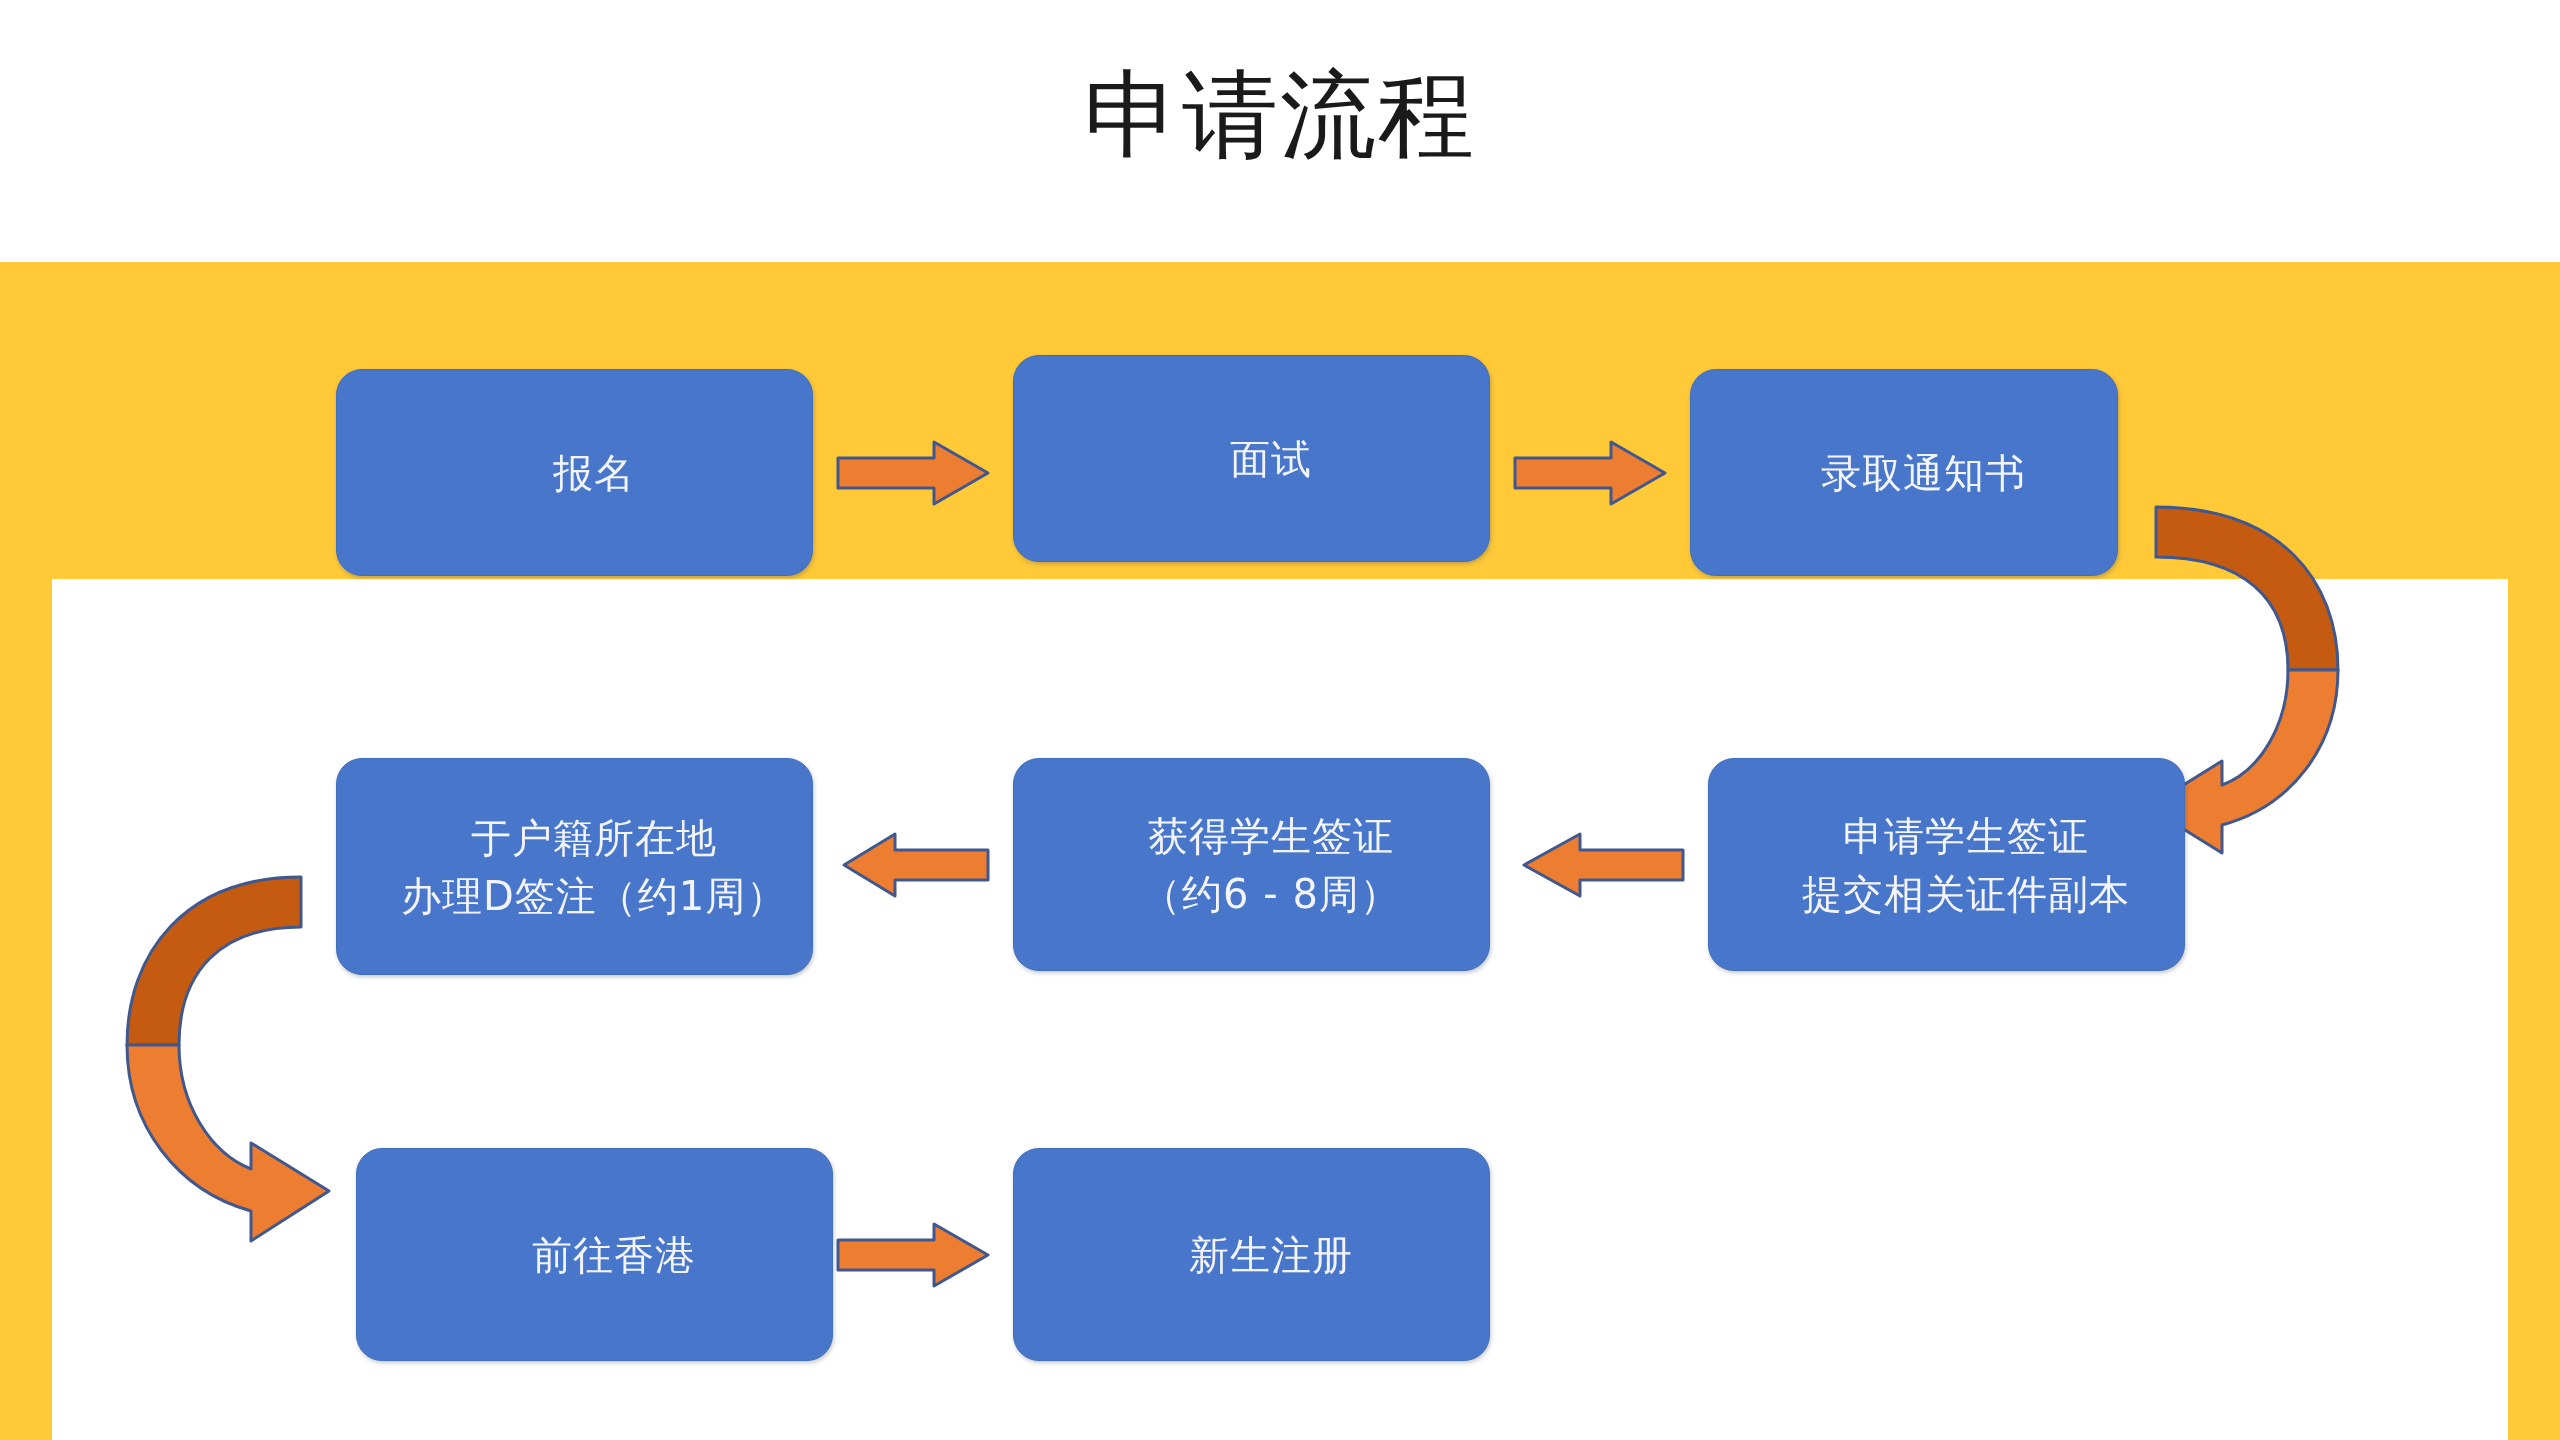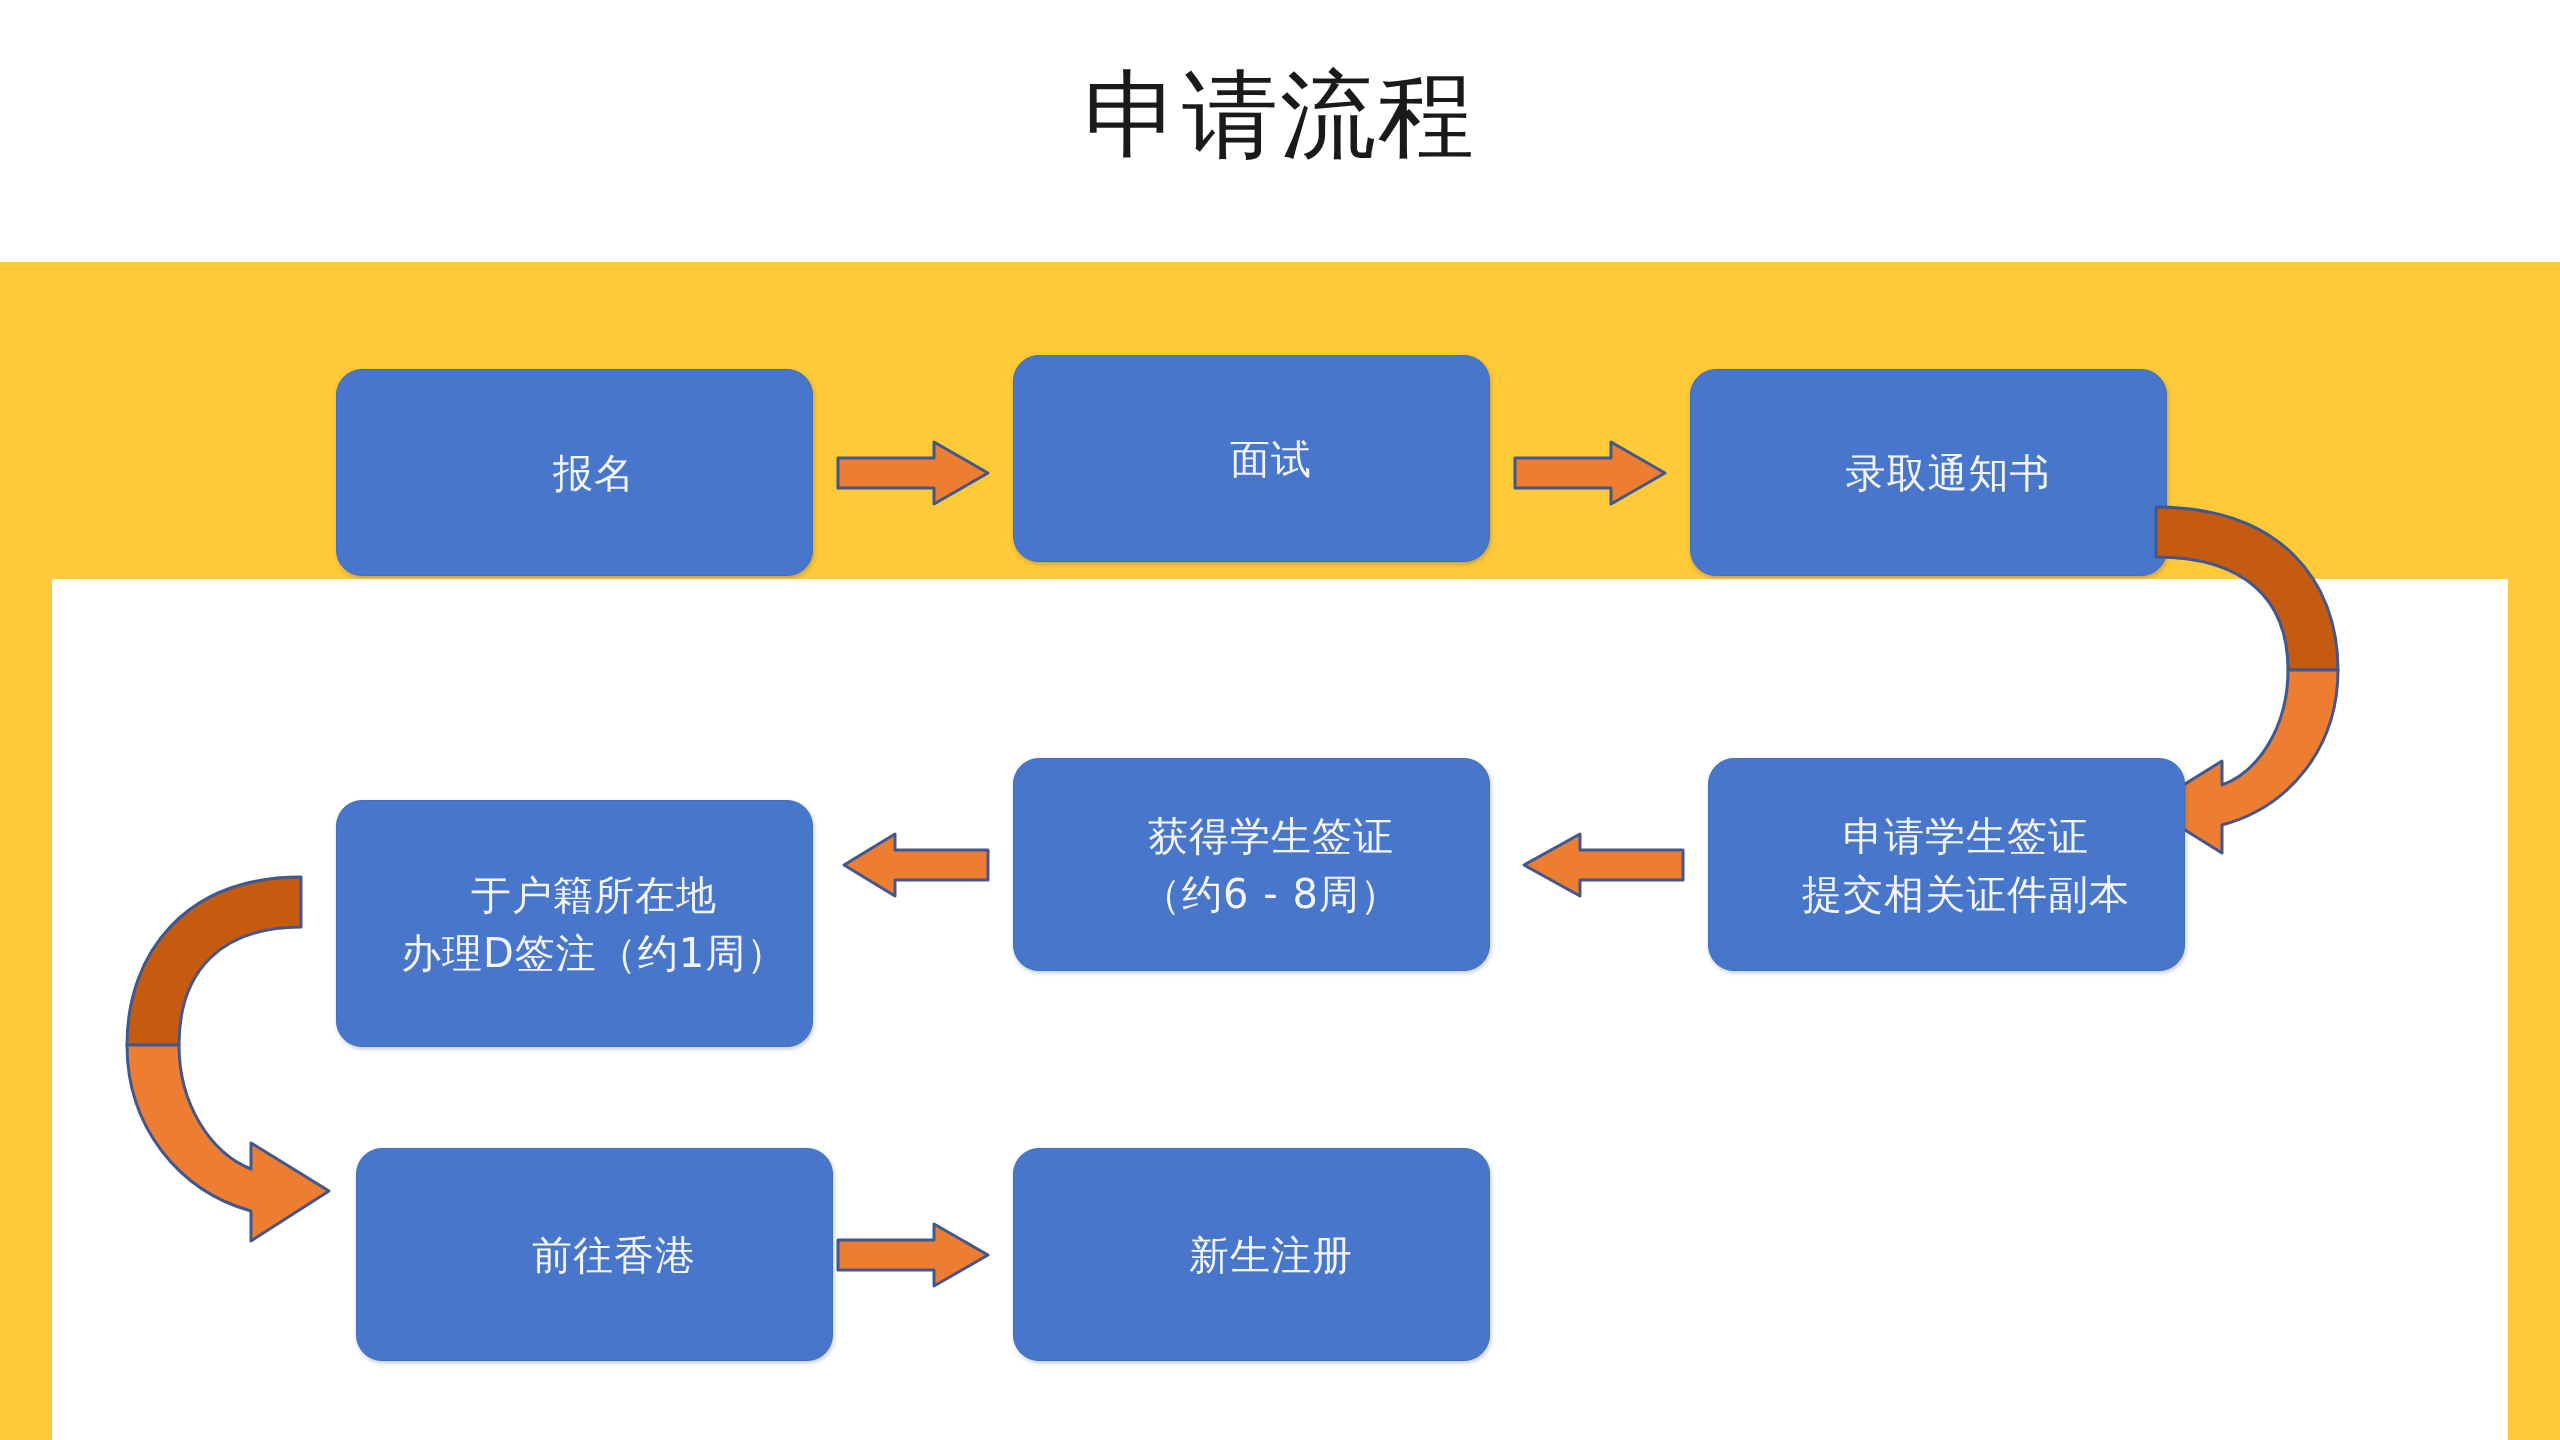--- a/index.html
+++ b/index.html
@@ -83,25 +83,25 @@
     font-family: "DejaVu Sans", "Liberation Sans", sans-serif;
     letter-spacing: 1px;
     user-select: none;
     padding-left: 39px;
   }
   .node .nlabel { display: block; }
 
   
   #node-1 { left: 336px;  top: 369px;  width: 477px; height: 207px; }
   #node-2 { left: 1013px; top: 355px;  width: 477px; height: 207px; }
-  #node-3 { left: 1690px; top: 369px;  width: 477px; height: 207px; }
+  #node-3 { left: 1690px; top: 369px;  width: 428px; height: 207px; }
   
   #node-4 { left: 1708px; top: 758px;  width: 477px; height: 213px; }
   #node-5 { left: 1013px; top: 758px;  width: 477px; height: 213px; }
-  #node-6 { left: 336px;  top: 800px;  width: 477px; height: 247px; }
+  #node-6 { left: 336px;  top: 758px;  width: 477px; height: 217px; }
   
   #node-7 { left: 336px;  top: 1148px; width: 477px; height: 213px; margin-left: 20px; }
   #node-8 { left: 1013px; top: 1148px; width: 477px; height: 213px; }
 
   
   .arrow {
     position: absolute;
   }
   .arrow svg { display: block; overflow: visible; }
 

